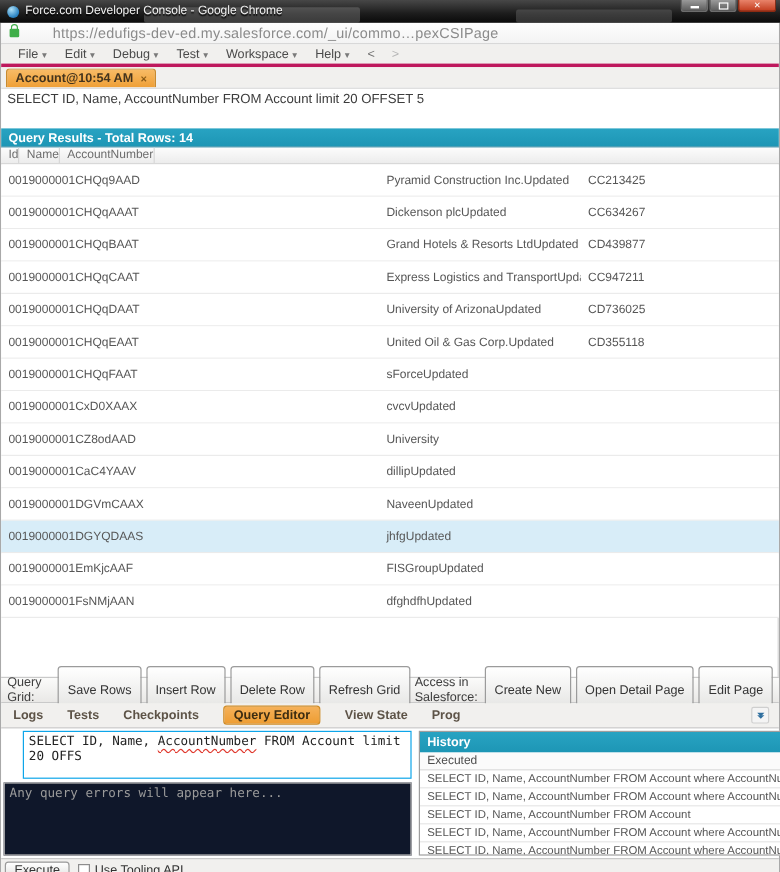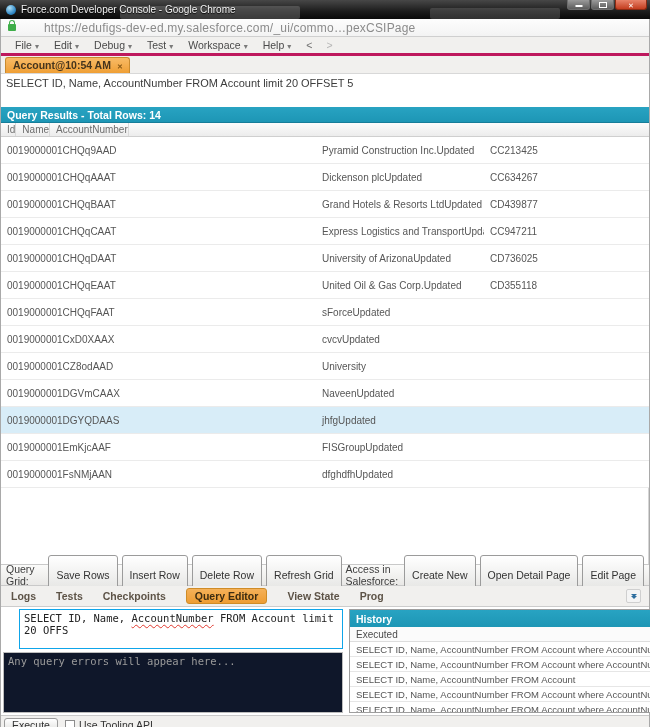--- a/index.html
+++ b/index.html
@@ -218,20 +218,25 @@
       <span class="c-name">cvcvUpdated</span>
       <span class="c-num"></span>
     </div>
 
     <div class="trow">
       <span class="c-id">0019000001CZ8odAAD</span>
       <span class="c-name">University</span>
       <span class="c-num"></span>
     </div>
 
+    <div class="trow">
+      <span class="c-id">0019000001CaC4YAAV</span>
+      <span class="c-name">dillipUpdated</span>
+      <span class="c-num"></span>
+    </div>
 
     <div class="trow">
       <span class="c-id">0019000001DGVmCAAX</span>
       <span class="c-name">NaveenUpdated</span>
       <span class="c-num"></span>
     </div>
 
     <div class="trow selected">
       <span class="c-id">0019000001DGYQDAAS</span>
       <span class="c-name">jhfgUpdated</span>

